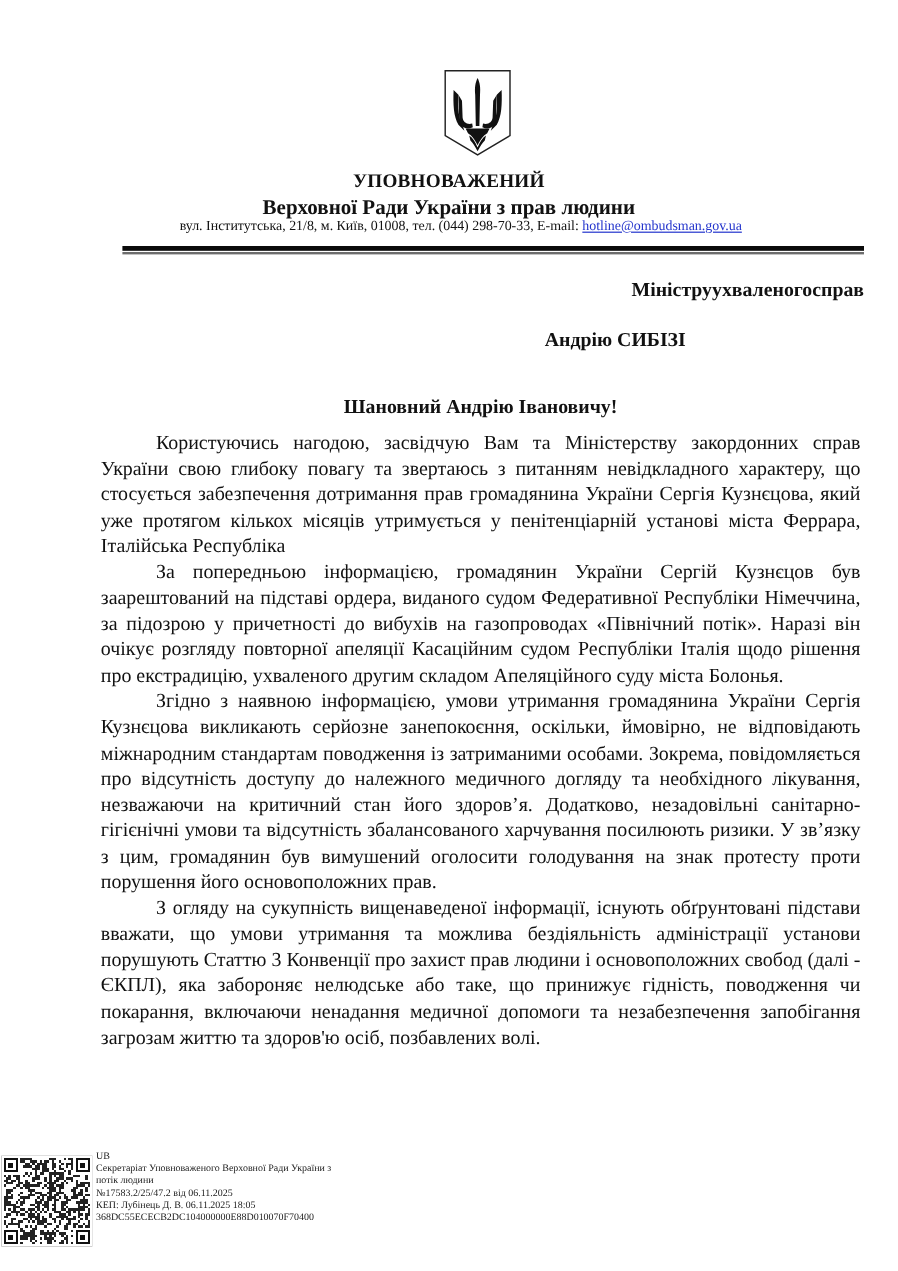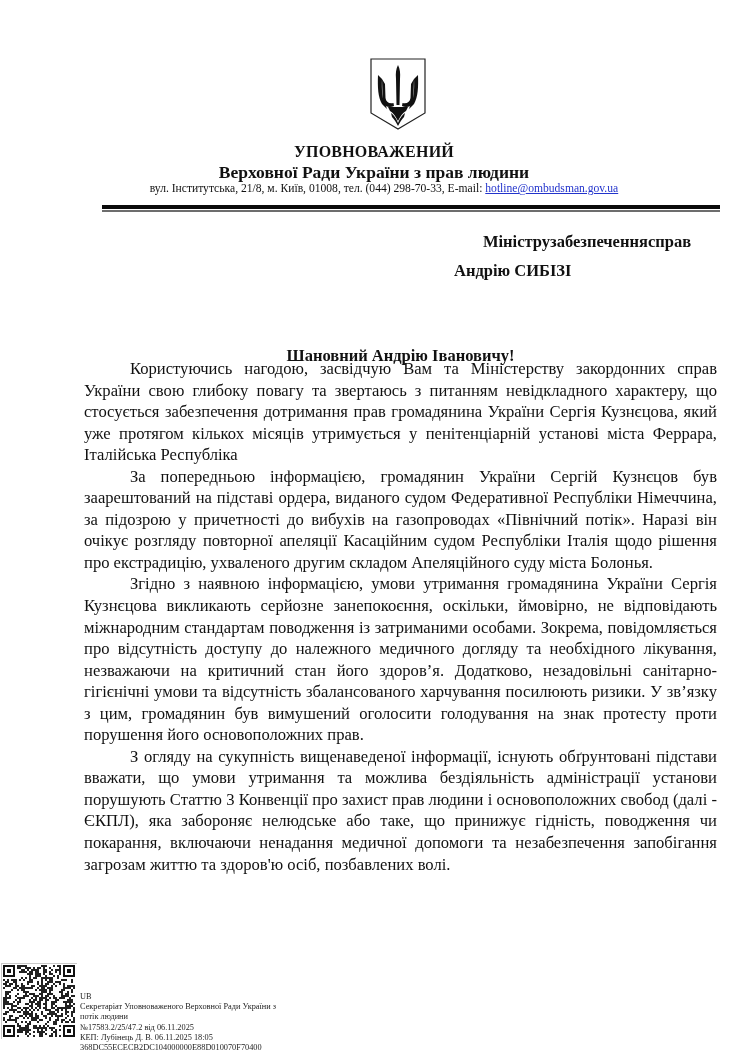--- a/index.html
+++ b/index.html
@@ -10,29 +10,29 @@
                font-weight:bold; font-size:16px; letter-spacing:0.2px; line-height:22px; }
   .hdr-sub { position:absolute; left:0; width:748px; top:162px; text-align:center;
              font-weight:bold; font-size:17.5px; line-height:21px; }
   .hdr-addr { position:absolute; left:0; width:768px; top:182px; text-align:center;
               font-size:11.6px; line-height:14px; }
   .hdr-addr a { color:#2233cc; text-decoration:underline; }
   .rule-thick { position:absolute; left:102px; width:618px; top:205px; height:4px; background:#0a0a0a; }
   .rule-thin { position:absolute; left:102px; width:618px; top:210px; height:1.5px; background:#6d6d6d; }
   .addressee { position:absolute; left:454px; width:266px; top:232px; font-weight:bold;
                font-size:16.5px; line-height:20.5px; }
-  .addressee .l1 { display:flex; justify-content:center; }
-  .addressee .name { margin-top:8px; }
-  .greeting { position:absolute; left:84px; width:633px; top:345px; text-align:center;
+  .addressee .l1 { display:flex; justify-content:flex-end; }
+  .addressee .name { margin-top:20px; }
+  .greeting { position:absolute; left:84px; width:633px; top:328px; text-align:center;
               font-weight:bold; font-size:16.5px; line-height:21px; }
   .body { position:absolute; left:84px; width:633px; top:358px; font-size:16.6px;
           line-height:21.55px; text-align:justify; }
   .body p { margin:0; text-indent:46px; }
   .qr { position:absolute; left:1px; top:963px; width:76px; height:76px; }
-  .stamp { position:absolute; left:80px; top:992px; font-size:8.3px; line-height:10.2px; color:#222; }
+  .stamp { position:absolute; left:80px; top:959px; font-size:8.3px; line-height:10.2px; color:#222; }
 </style>
 </head>
 <body>
 
 <svg class="emblem" viewBox="0 0 58 74">
   <path d="M2 2 H56 V56 L29 72 L2 56 Z" fill="#fff" stroke="#222" stroke-width="1.2"></path>
   <g fill="#111">
 
     <path d="M29 8 C27 12 26.5 16 27 22 L27.5 48 H30.5 L31 22 C31.5 16 31 12 29 8 Z"></path>
 
@@ -51,21 +51,21 @@
 <div class="hdr-sub">Верховної Ради України з прав людини</div>
 <div class="hdr-addr">
   <span>вул. Інститутська, 21/8, м. Київ, 01008,  тел. (044) 298-70-33, E-mail: </span><a>hotline@ombudsman.gov.ua</a>
 </div>
 <div class="rule-thick"></div>
 <div class="rule-thin"></div>
 
 <div class="addressee">
   <div class="l1">
     <span>Міністру</span>
-    <span>забезпечення</span>
+    <span>ухваленого</span>
     <span>справ</span>
   </div>
   <div class="name">Андрію СИБІЗІ</div>
 </div>
 
 <div class="greeting">Шановний Андрію Івановичу!</div>
 
 <div class="body">
   <p>Користуючись нагодою, засвідчую Вам та Міністерству закордонних справ України свою глибоку повагу та звертаюсь з питанням невідкладного характеру, що стосується забезпечення дотримання прав громадянина України Сергія Кузнєцова, який уже протягом кількох місяців утримується у пенітенціарній установі міста Феррара, Італійська Республіка</p>
   <p>За попередньою інформацією, громадянин України Сергій Кузнєцов був заарештований на підставі ордера, виданого судом Федеративної Республіки Німеччина, за підозрою у причетності до вибухів на газопроводах «Північний потік». Наразі він очікує розгляду повторної апеляції Касаційним судом Республіки Італія щодо рішення про екстрадицію, ухваленого другим складом Апеляційного суду міста Болонья.</p>

